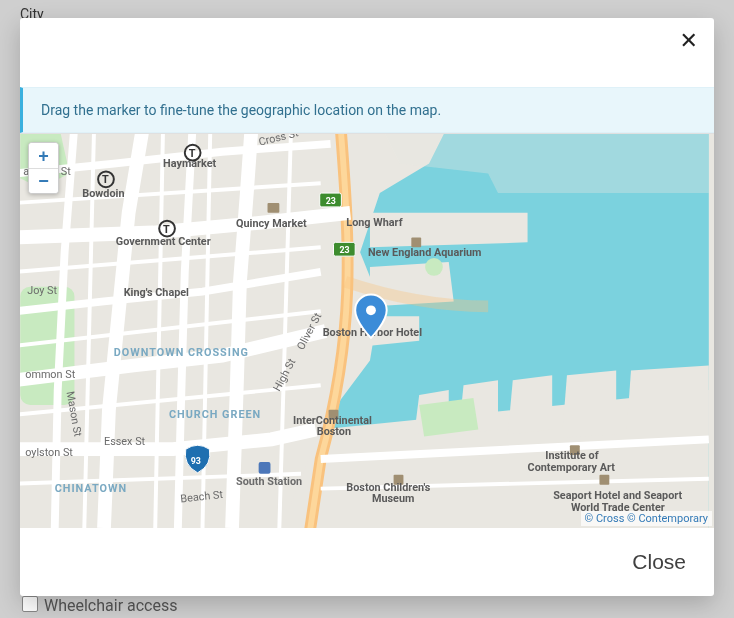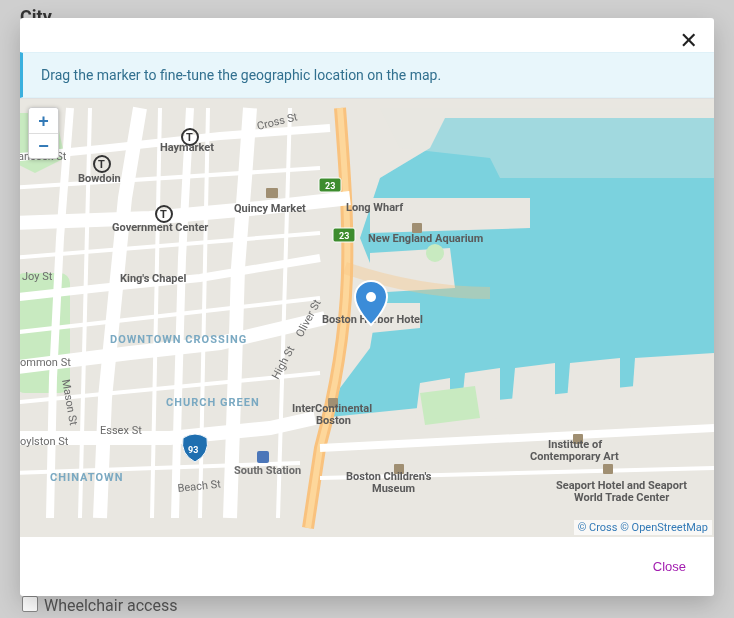--- a/index.html
+++ b/index.html
@@ -1,30 +1,30 @@
 <!DOCTYPE html>
 <html><head>
 <meta charset="utf-8">
 <style>
 html,body{margin:0;padding:0;width:734px;height:618px;font-family:-apple-system,BlinkMacSystemFont,"Segoe UI",Roboto,Helvetica,Arial,sans-serif;background:#fff;overflow:hidden}
 .backdrop{position:absolute;inset:0;background:#cfcfcf}
-.bg-label{position:absolute;font-weight:700;color:#333;font-size:18px}
+.bg-label{position:absolute;font-weight:400;color:#333;font-size:14px}
 .bg-checkbox{position:absolute;width:14px;height:14px;border:1px solid #888;border-radius:2px;background:#fff}
 .bg-text{position:absolute;color:#555;font-size:16px;font-weight:400}
 .modal{position:absolute;left:20px;top:18px;width:694px;height:578px;background:#fff;box-shadow:0 8px 24px rgba(0,0,0,.2);border-radius:3px;display:flex;flex-direction:column;overflow:hidden}
 .close-x{position:absolute;top:8px;right:12px;font-size:22px;color:#222;background:none;border:none;cursor:pointer;padding:4px;line-height:1}
-.info-bar{margin:34px 0 0 0;background:#e8f6fb;border-top:1px solid #dff1f8;border-bottom:1px solid #dff1f8;border-left:3px solid #3ab0de;padding:14px 18px;color:#31708f;font-size:14px}
+.info-bar{margin:69px 0 0 0;background:#e8f6fb;border-top:1px solid #dff1f8;border-bottom:1px solid #dff1f8;border-left:3px solid #3ab0de;padding:14px 18px;color:#31708f;font-size:14px}
 .map-wrap{position:relative;flex:1;background:#e9e7e1;border-top:1px solid #e0e0e0}
 .zoom{position:absolute;left:8px;top:8px;width:29px;border:1px solid #ccc;border-radius:4px;overflow:hidden;background:#fff;box-shadow:0 1px 4px rgba(0,0,0,.25)}
 .zoom button{width:100%;height:25px;border:none;background:#fff;color:#337ab7;font-size:18px;font-weight:700;cursor:pointer;line-height:1;display:flex;align-items:center;justify-content:center}
 .zoom button+button{border-top:1px solid #ddd}
 .attrib{position:absolute;right:2px;bottom:2px;font-size:11px;color:#222;background:rgba(255,255,255,.7);padding:1px 4px}
 .attrib a{color:#337ab7;text-decoration:none}
 .footer{padding:18px 22px;text-align:right}
-.close-btn{background:none;border:none;font-size:13px;color:#a21caf;cursor:pointer;padding:4px 6px}
+.close-btn{background:none;border:none;font-size:21px;color:#404040;cursor:pointer;padding:4px 6px}
 
 .map-svg{position:absolute;inset:0;width:100%;height:100%}
 .water{fill:#7bd2de}
 .land{fill:#e9e7e1}
 .park{fill:#c8eac0}
 .road-major{stroke:#fff;stroke-width:14;fill:none}
 .road-med{stroke:#fff;stroke-width:8;fill:none}
 .road-small{stroke:#fff;stroke-width:4;fill:none}
 .hwy{stroke:#f9c27e;stroke-width:12;fill:none}
 .hwy-inner{stroke:#fdd79b;stroke-width:6;fill:none}
@@ -183,20 +183,20 @@
       </g>
     </svg>
 
     <div class="zoom">
       <button>+</button>
       <button>−</button>
     </div>
 
     <div class="attrib">
       <a href="#">© Cross</a>
-      <a href="#">© OpenStreetMap</a>
+      <a href="#">© Contemporary</a>
     </div>
   </div>
 
   <div class="footer">
     <button class="close-btn">Close</button>
   </div>
 </div>
 
 </body></html>

